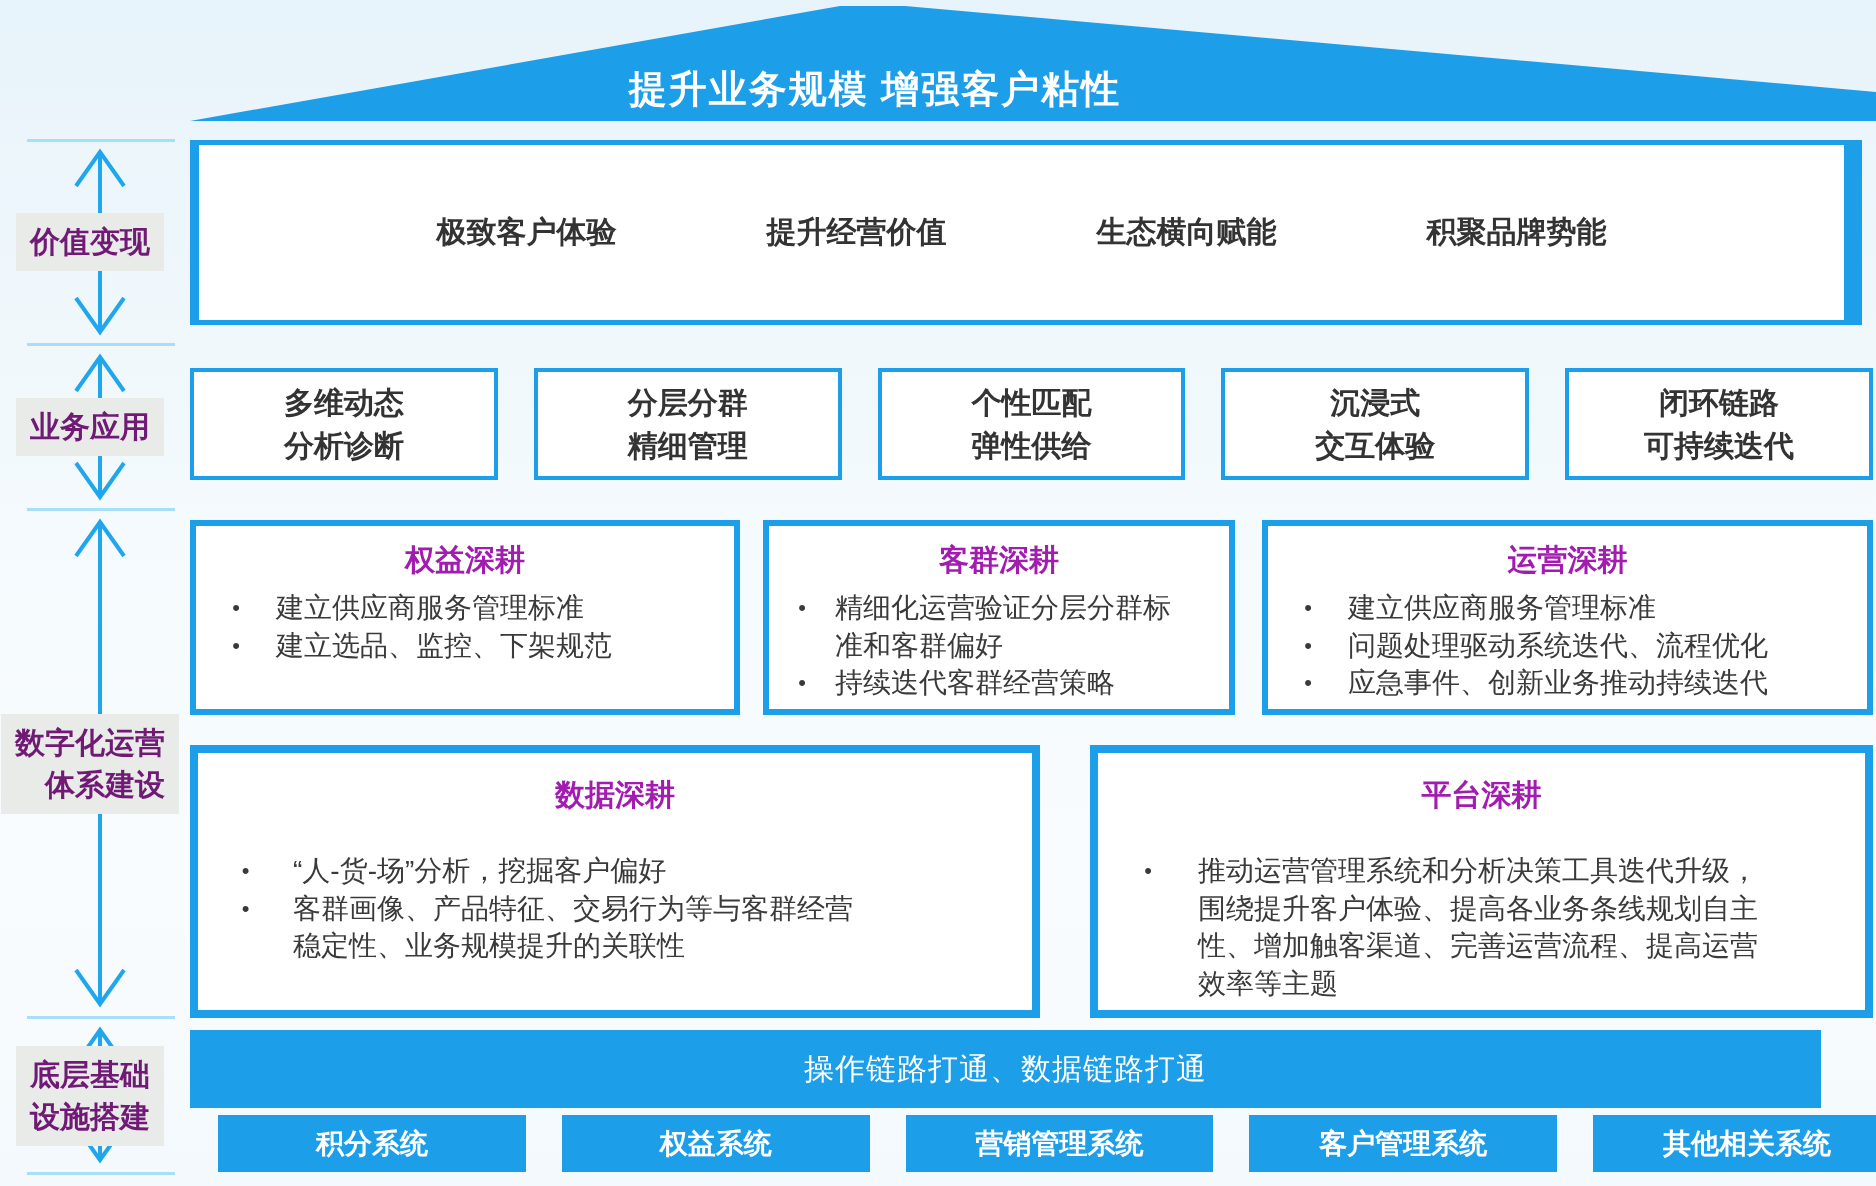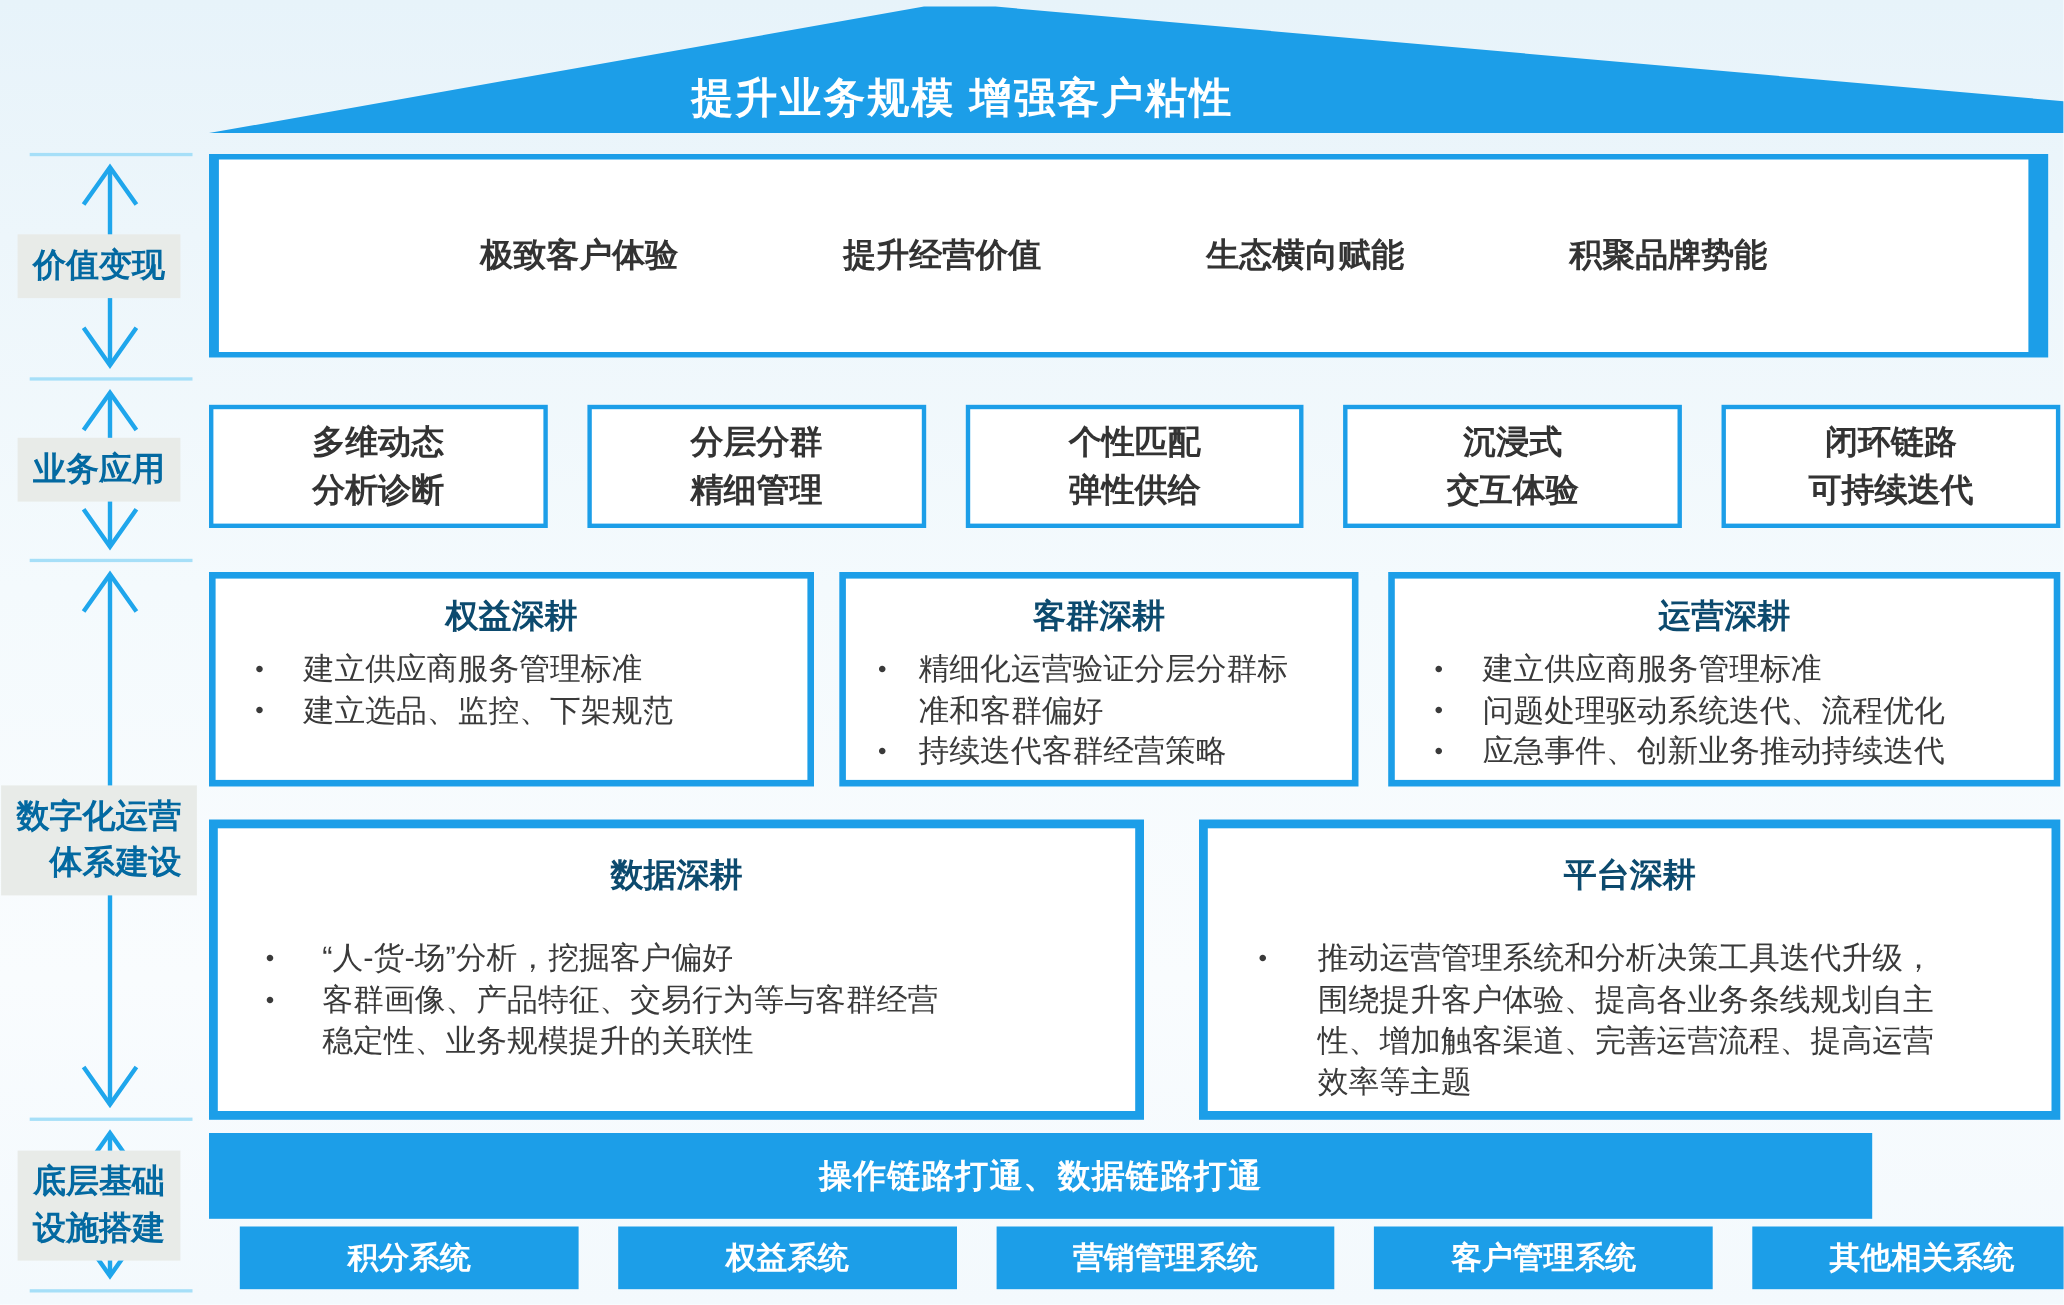--- a/index.html
+++ b/index.html
@@ -16,21 +16,21 @@
   .roof-title {
     position:absolute; top:64px; left:190px; width:1370px; text-align:center;
     color:#ffffff; font-size:38px; font-weight:bold; letter-spacing:2px;
   }
 
   
   .hline { position:absolute; left:27px; width:148px; height:3px; background:#a6dff8; }
   .varrow { position:absolute; left:62px; }
   .side-section { position:absolute; left:0; width:180px; display:flex; align-items:center; justify-content:center; }
   .side-label-box {
-    background:#e8ebe8; color:#0369a1; font-size:30px; font-weight:bold;
+    background:#e8ebe8; color:#701a75; font-size:30px; font-weight:bold;
     line-height:1.4; text-align:center; padding:8px 14px; position:relative; z-index:2;
   }
   .side-line2:empty { display:none; }
   .side-line2 { display:block;text-align:right; }
 
   
   .wbox { background:#ffffff; border:4px solid #1c9ee8; }
 
   
   .row1 {
@@ -45,21 +45,21 @@
     position:absolute; left:190px; top:368px; width:1683px; height:112px;
     display:grid; grid-template-columns:repeat(5,1fr); gap:36px;
   }
   .app-box {
     display:flex; flex-direction:column; align-items:center; justify-content:center;
     font-size:30px; font-weight:bold; color:#333333; line-height:1.45; text-align:center;
   }
 
   
   .cult { position:absolute; background:#ffffff; }
-  .cult-title { text-align:center; font-weight:bold; font-size:30px; color:#0c4a6e; margin-top:14px; }
+  .cult-title { text-align:center; font-weight:bold; font-size:30px; color:#a21caf; margin-top:14px; }
   .bullets { margin-top:8px; }
   .bullet { display:flex; align-items:flex-start; font-size:28px; color:#3a3a3a; line-height:1.34; }
   .b-dot { flex:0 0 80px; text-align:center; font-size:22px; padding-top:4px; }
   .b-text { flex:1; }
 
   #cult-benefit   { left:190px;  top:520px; width:550px; height:195px; border:6px solid #1c9ee8; }
   #cult-customer  { left:763px;  top:520px; width:472px; height:195px; border:6px solid #1c9ee8; }
   #cult-operation { left:1262px; top:520px; width:611px; height:195px; border:6px solid #1c9ee8; }
   #cult-benefit  .b-text   { padding-right:20px; }
   #cult-customer .b-dot    { flex-basis:66px; }
@@ -70,23 +70,23 @@
   #cult-platform { left:1090px; top:745px; width:783px; height:273px; border:8px solid #1c9ee8; }
   #cult-data .cult-title, #cult-platform .cult-title { margin-top:22px; }
   #cult-data .bullets, #cult-platform .bullets { margin-top:36px; }
   #cult-data .b-dot      { flex-basis:95px; }
   #cult-data .b-text     { padding-right:160px; }
   #cult-platform .b-dot  { flex-basis:100px; }
   #cult-platform .b-text { padding-right:90px; }
 
   
   .link-bar {
-    position:absolute; left:190px; top:1030px; width:1512px; height:78px;
+    position:absolute; left:190px; top:1030px; width:1631px; height:78px;
     background:#1c9ee8; color:#ffffff; display:flex; align-items:center; justify-content:center;
-    font-size:30px; font-weight:bold; letter-spacing:1px;
+    font-size:30px; font-weight:normal; letter-spacing:1px;
   }
 
   
   .row5 {
     position:absolute; left:190px; top:1115px; width:1683px; height:57px;
     display:grid; grid-template-columns:repeat(5,1fr); gap:36px;margin-left:28px;
   }
   .sys-box {
     background:#1c9ee8; color:#ffffff; display:flex; align-items:center; justify-content:center;
     font-size:28px; font-weight:bold;

